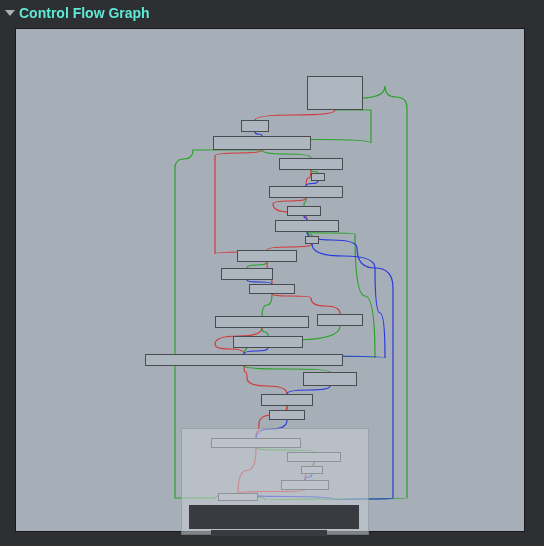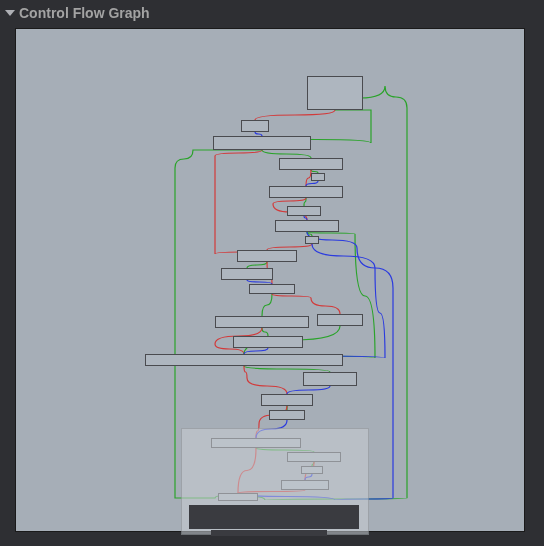--- a/index.html
+++ b/index.html
@@ -1,19 +1,19 @@
 <!DOCTYPE html>
 <html><head>
 <meta charset="utf-8">
 <style>
   html,body{margin:0;padding:0;background:#2e2f33;font-family:sans-serif;color:#aeb0b5;}
   .panel{width:544px;height:546px;box-sizing:border-box;padding:2px 3px;}
   .panel-header{display:flex;align-items:center;gap:6px;height:22px;padding-left:4px;user-select:none;}
   .panel-header .tri{width:0;height:0;border-left:6px solid #aeb0b5;border-top:5px solid transparent;border-bottom:5px solid transparent;transform:rotate(90deg);}
-  .panel-header .title{font-weight:700;font-size:14px;color:#a3a3a3;}
+  .panel-header .title{font-weight:700;font-size:14px;color:#5eead4;}
   .panel-body{position:relative;margin:4px 8px 8px 12px;width:510px;height:504px;background:#a6aeb7;box-shadow:inset 0 0 0 1px #1a1a1a;}
   .minimap{position:absolute;left:166px;top:400px;width:188px;height:107px;background:rgba(200,205,212,0.55);box-shadow:inset 0 0 0 1px rgba(0,0,0,0.15);}
   .minibar{position:absolute;left:174px;top:477px;width:170px;height:24px;background:#3a3b40;}
   svg.edges{position:absolute;left:0;top:0;width:510px;height:504px;pointer-events:none;}
   .node{position:absolute;background:#aeb6bf;border:1px solid #4a4b4f;box-sizing:border-box;}
   .footbar{position:absolute;left:196px;top:502px;width:116px;height:6px;background:#3a3b40;}
 </style>
 </head>
 <body>
 

